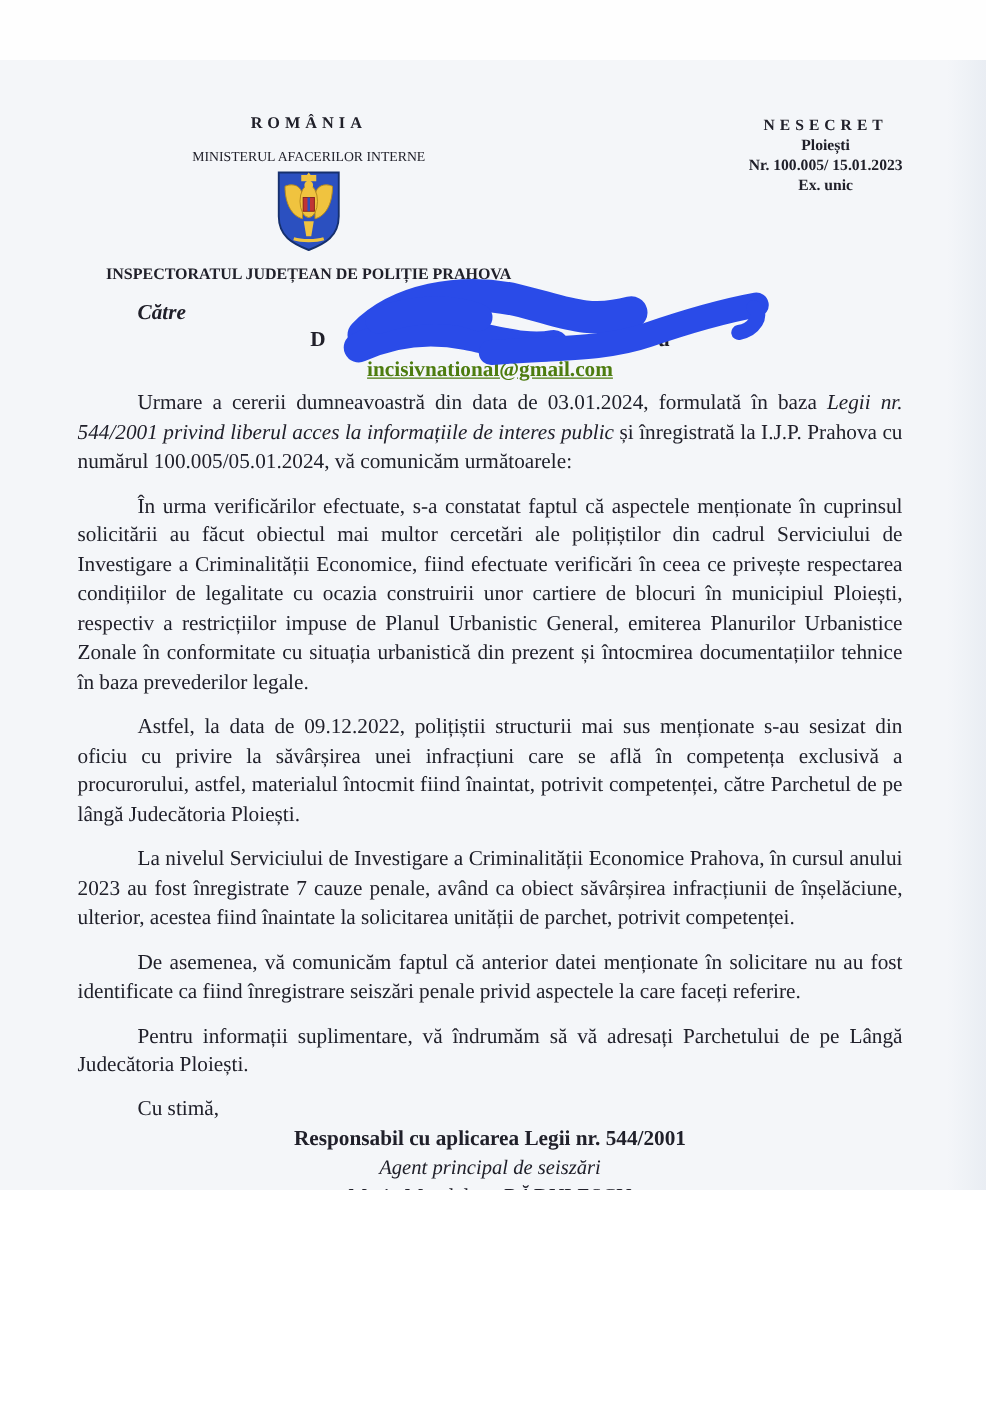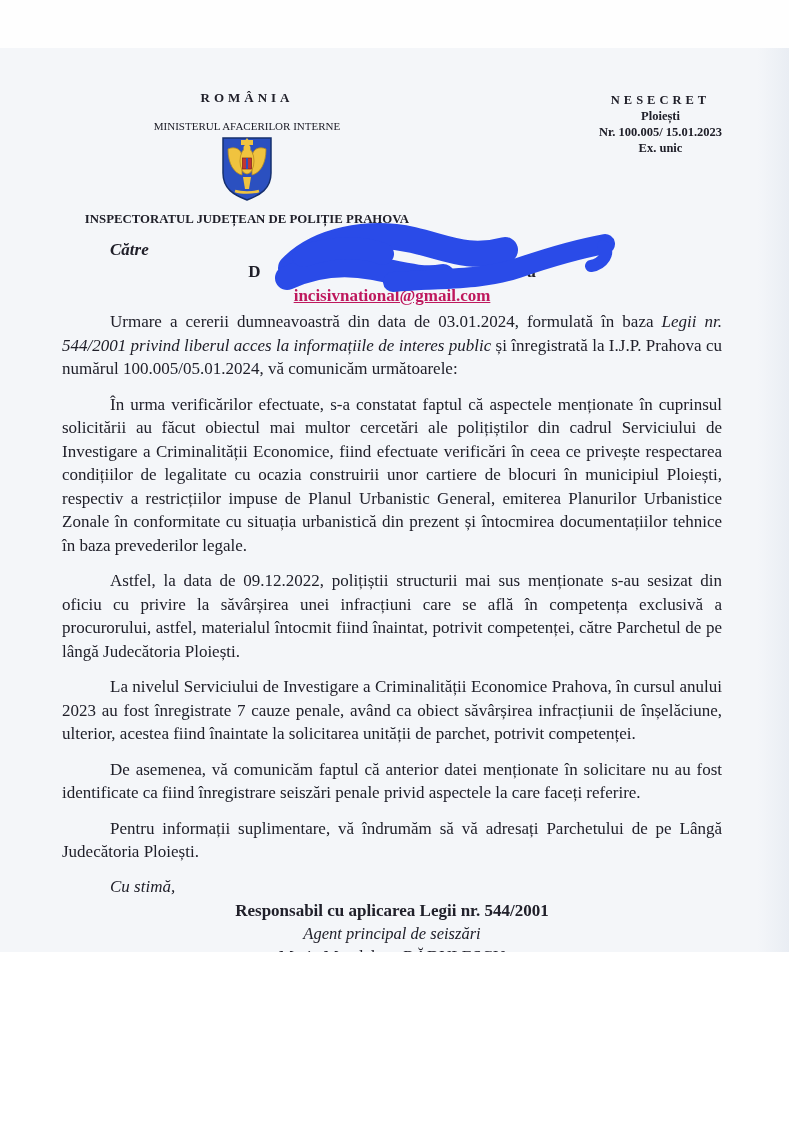--- a/index.html
+++ b/index.html
@@ -24,24 +24,24 @@
   .hdr-inspectorate{font-weight:bold;font-size:12.8px;margin-top:11px;white-space:nowrap;}
   .hdr-right{position:absolute;left:558px;top:92px;width:205px;text-align:center;font-weight:bold;font-size:12.5px;line-height:16px;}
   .hdr-class{letter-spacing:4px;}
 
   
   .body-block{position:absolute;left:62px;top:238px;width:660px;font-size:17px;line-height:23.5px;}
   .salutation{font-weight:bold;font-style:italic;margin-left:48px;height:22px;}
   .recipient-line{height:24px;font-weight:bold;text-align:center;position:relative;}
   .recipient-line .frag-gap{display:inline-block;width:266px;}
   .email-line{height:26px;text-align:center;font-weight:bold;}
-  .email-line a{color:#be185d;text-decoration:underline;}
+  .email-line a{color:#4d7c0f;text-decoration:underline;}
   p.para{margin:0 0 12px 0;text-align:justify;text-indent:48px;}
   .italic{font-style:italic;}
-  .closing-line{margin:10px 0 0 48px;font-style:italic;line-height:22px;}
+  .closing-line{margin:10px 0 0 48px;line-height:22px;}
   .sig-block{text-align:center;margin-top:1px;}
   .sig-role{font-weight:bold;font-size:17px;line-height:23px;}
   .sig-rank{font-style:italic;font-size:16.5px;line-height:23px;}
   .sig-name{font-weight:normal;font-size:17px;line-height:23px;}
 
   
   .scribble{position:absolute;left:273px;top:216px;width:345px;height:80px;pointer-events:none;}
   .signature-ink{position:absolute;left:333px;top:1054px;width:86px;height:54px;}
   .flag-bar{position:absolute;left:247px;top:1094px;width:266px;height:10px;display:flex;border:1px solid #4a4a55;}
   .flag-bar div{flex:1;height:100%;}

